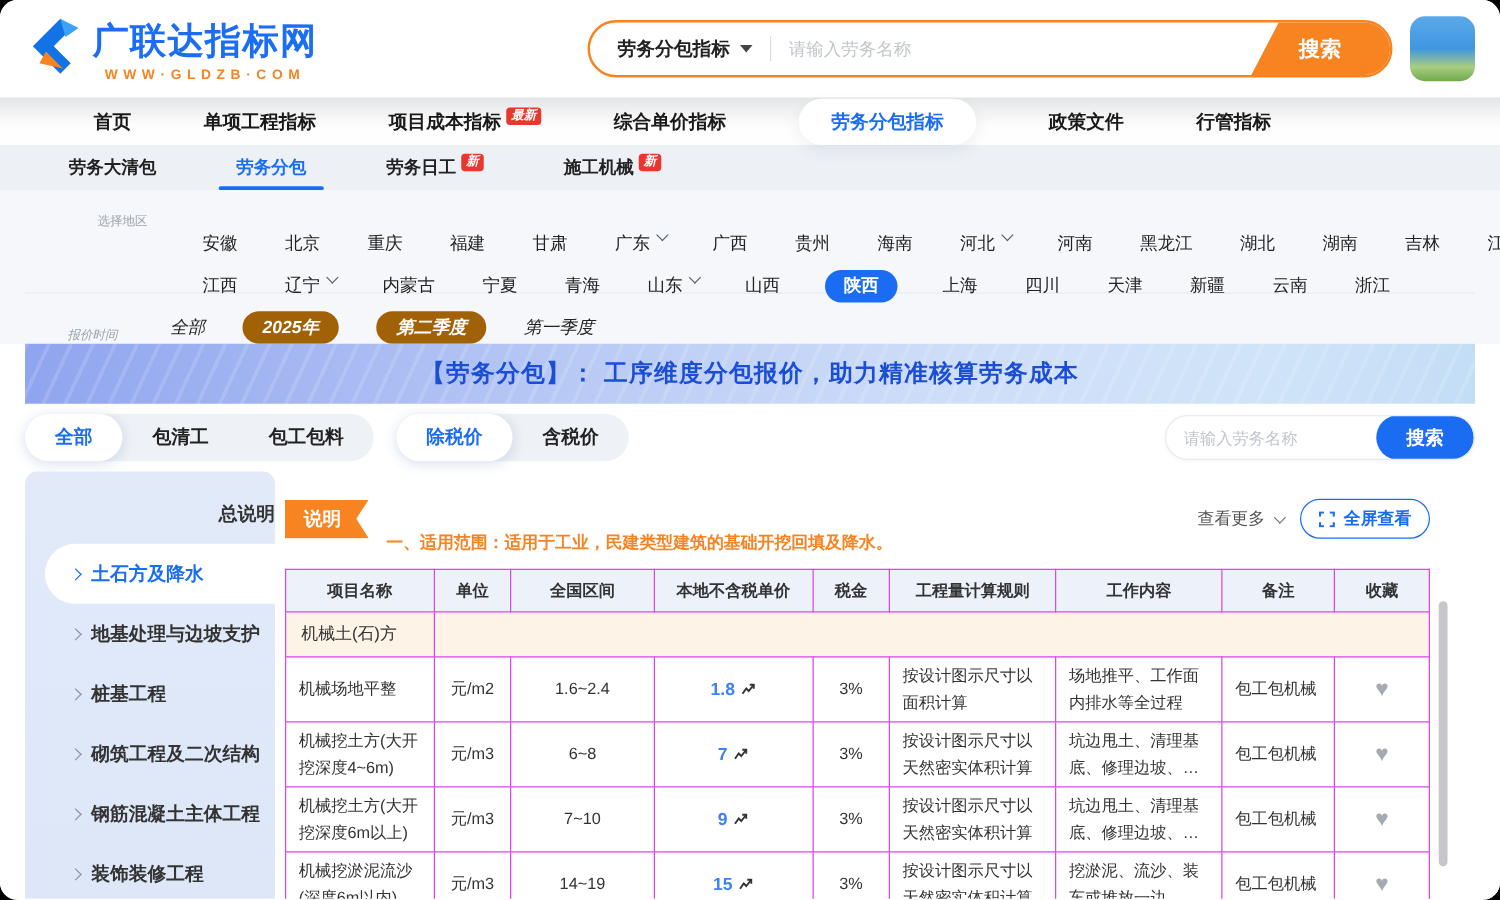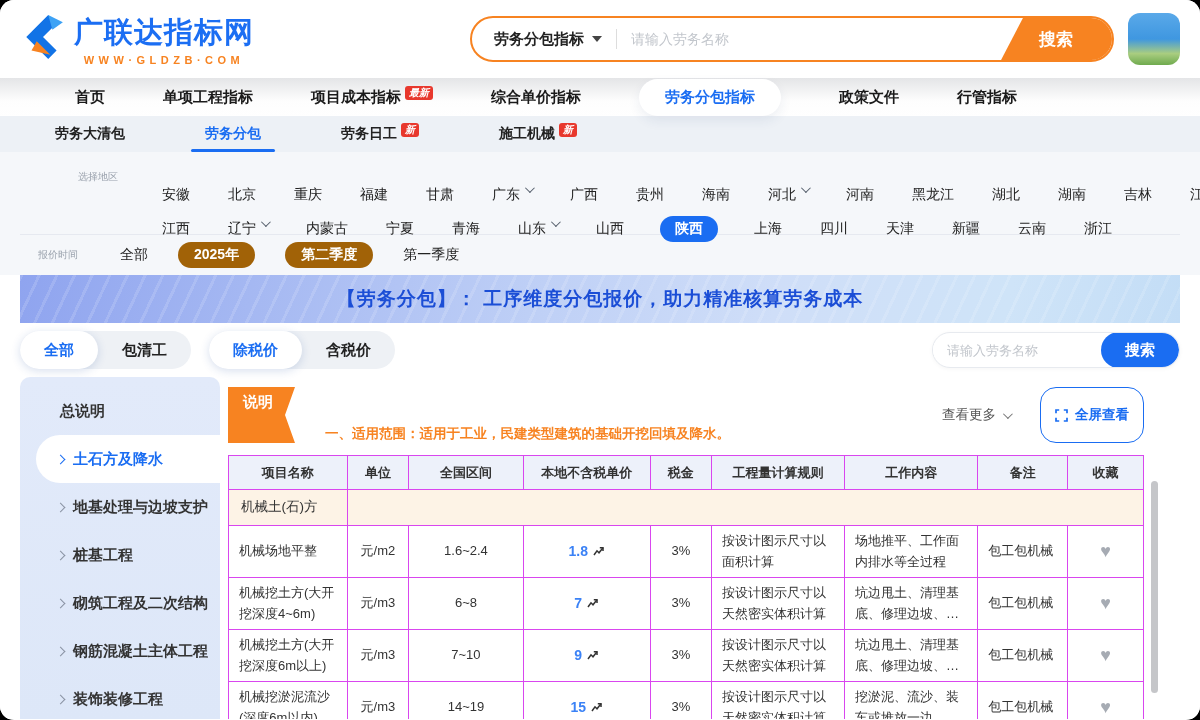--- a/index.html
+++ b/index.html
@@ -20,35 +20,35 @@
   .search-btn { flex:none; width:112px; height:46px; background:#f78321; color:#fff; font-size:17px; font-weight:700; border:none; cursor:pointer; clip-path:polygon(24px 0, 100% 0, 100% 100%, 0 100%); }
   .avatar { flex:none; width:52px; height:52px; border-radius:12px; background:linear-gradient(180deg,#5aa9e9 0%,#3f97e0 50%,#a9cd80 78%,#6faa4e 100%); }
 
   
   .mainnav { height:38px; display:flex; align-items:center; padding-left:75px; gap:58px; background:linear-gradient(180deg,#e4e5e7 0%,#fdfdfd 60%,#fff 100%); font-size:15px; font-weight:700; color:#1a1a1a; }
   .nav-item { display:flex; align-items:center; gap:4px; cursor:pointer; white-space:nowrap; }
   .nav-item.active { background:#fff; color:#1a6df2; border-radius:20px; padding:9px 26px; box-shadow:0 5px 12px rgba(40,60,110,.08); }
   .badge { background:#e8382d; color:#fff; font-size:10px; font-weight:700; padding:2px 4px; border-radius:3px; line-height:1; transform:translateY(-4px); font-style:italic; }
 
   
-  .subnav { height:36px; display:flex; align-items:stretch; padding-left:55px; gap:80px; background:#edf1f6; font-size:14px; font-weight:700; color:#222; }
+  .subnav { height:36px; display:flex; align-items:stretch; padding-left:55px; gap:64px; background:#edf1f6; font-size:14px; font-weight:700; color:#222; }
   .sub-item { display:flex; align-items:center; gap:4px; cursor:pointer; position:relative; }
   .sub-item.active { color:#1a6df2; }
   .sub-item.active::after { content:""; position:absolute; left:-14px; right:-14px; bottom:0; height:3px; background:#1a6df2; border-radius:2px; }
 
   
   .region-wrap { background:#f5f7fa; padding-top:8px; }
   .chip-row { display:flex; align-items:center; height:34px; padding-left:78px; }
   .flabel { width:82px; flex:none; color:#9aa2ad; font-size:10px; }
   .chips { display:flex; align-items:center; gap:34px; font-size:14px; color:#222; }
   .chip { display:flex; align-items:flex-start; gap:5px; cursor:pointer; white-space:nowrap; padding:3px 2px;margin-top:36px; }
   .chip.selected { background:#1a6df2; color:#fff; border-radius:15px; padding:4px 15px; font-weight:700; }
   .chev-dn { width:7px; height:7px; border-right:1.6px solid #57606d; border-bottom:1.6px solid #57606d; transform:rotate(45deg) translateY(-2px); }
   .hr { height:1px; background:#e6e9f0; margin:6px 20px 0; }
-  .time-row { display:flex; align-items:center; height:40px; padding-left:38px; background:#f5f7fa; }
+  .time-row { display:flex; align-items:flex-end; height:40px; padding-left:54px; background:#f5f7fa;font-style:italic; }
   .time-row .chips { gap:30px; }
   .tchip { cursor:pointer; }
   .tchip.selected { background:#a16207; color:#fff; border-radius:15px; padding:4px 16px; font-weight:700; }
 
   
   .banner { margin:0 20px; height:48px; display:flex; align-items:center; justify-content:center; background:linear-gradient(100deg,#8fa4ef 0%,#a5b8f2 20%,#bfd0f6 45%,#cfdef8 65%,#cfe4f8 85%,#c3ddf6 100%); position:relative; overflow:hidden; }
   .banner::before { content:""; position:absolute; inset:0; background:repeating-linear-gradient(115deg, rgba(255,255,255,.14) 0 3px, transparent 3px 16px); }
   .banner span { position:relative; font-size:19px; font-weight:800; color:#1b4ed6; letter-spacing:1px; }
 
   
@@ -58,27 +58,27 @@
   .seg .opt.active { background:#fff; color:#1a6df2; border-radius:20px; box-shadow:0 2px 10px rgba(31,78,160,.18); }
   .mini-search { margin-left:auto; width:248px; height:36px; border:1px solid #e7eaef; box-shadow:0 1px 4px rgba(0,0,0,.04); border-radius:18px; display:flex; align-items:center; overflow:hidden; background:#fff; }
   .mini-search input { flex:1; border:none; outline:none; font-size:13px; padding:0 14px; min-width:0; }
   .mini-search input::placeholder { color:#c2c6cc; }
   .mini-btn { flex:none; width:78px; height:36px; border:none; border-radius:18px; background:#1a6df2; color:#fff; font-size:15px; font-weight:700; cursor:pointer; }
 
   
   .content { display:flex; height:342px; padding:0 20px; background:#fff; overflow:hidden; }
   .sidebar { flex:none; width:200px; background:linear-gradient(180deg,#e2eafa 0%,#dde7f8 100%); border-radius:10px 10px 0 0; padding-top:10px; }
   .side-item { height:48px; display:flex; align-items:center; gap:9px; padding-left:37px; font-size:15px; font-weight:700; color:#333; cursor:pointer; }
-  .side-item.noarrow { padding-left:40px; }
+  .side-item.noarrow { padding-left:40px;justify-content:flex-end; }
   .chev-rt { width:7px; height:7px; border-top:1.8px solid #8a93a3; border-right:1.8px solid #8a93a3; transform:rotate(45deg); flex:none; }
   .side-item.active { background:#fff; margin-left:16px; padding-left:21px; border-radius:24px 0 0 24px; color:#1a6df2; }
   .side-item.active .chev-rt { border-color:#1a6df2; }
 
   .main { flex:1; position:relative; padding:10px 36px 0 8px; min-width:0; }
-  .notice-row { display:flex; gap:30px; margin-bottom:12px; }
+  .notice-row { display:flex; align-items:center; gap:14px; margin-bottom:12px; }
   .ribbon { flex:none; background:#f78321; color:#fff; font-size:15px; font-weight:700; padding:6px 22px 6px 15px; clip-path:polygon(0 0, 100% 0, calc(100% - 10px) 50%, 100% 100%, 0 100%); }
   .notice-text { flex:1; color:#f78321; font-size:13.5px; font-weight:700; white-space:nowrap; overflow:hidden;margin-top:38px; }
   .more-link { display:flex; align-items:center; gap:7px; color:#555; font-size:13.5px; cursor:pointer; white-space:nowrap; }
   .more-link .chev-dn { border-color:#777; }
   .fullscreen-btn { display:flex; align-items:center; gap:7px; border:1px solid #1a6df2; color:#1a6df2; background:#fff; border-radius:16px; padding:6px 14px; font-size:13.5px; font-weight:700; cursor:pointer; white-space:nowrap; }
 
   table { width:100%; border-collapse:collapse; table-layout:fixed; font-size:13px; color:#333; }
   th, td { border:1px solid #d946ef; }
   thead th { background:#edf1fa; height:34px; font-weight:700; font-size:13px; color:#333; }
   tr.group td { background:#fdf3e6; height:36px; padding:0 12px; font-size:13.5px; color:#333; }
@@ -282,20 +282,21 @@
   </div>
 
   <div class="banner">
     <span>【劳务分包】： 工序维度分包报价，助力精准核算劳务成本</span>
   </div>
 
   <div class="filter-row">
     <div class="seg">
       <span class="opt active">全部</span>
       <span class="opt">包清工</span>
+      <span class="opt">包工包料</span>
     </div>
     <div class="seg">
       <span class="opt active">除税价</span>
       <span class="opt">含税价</span>
     </div>
     <div class="mini-search">
       <input placeholder="请输入劳务名称" style="">
       <button class="mini-btn">搜索</button>
     </div>
   </div>

